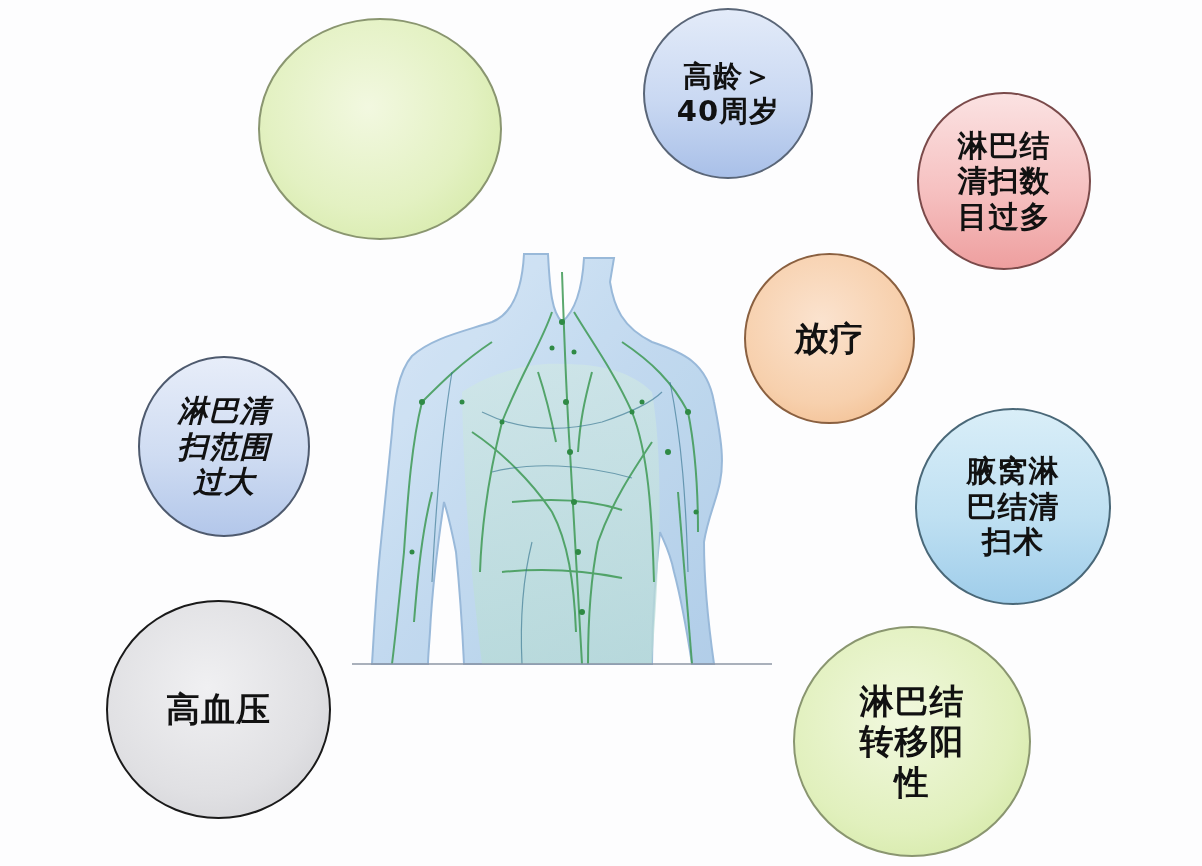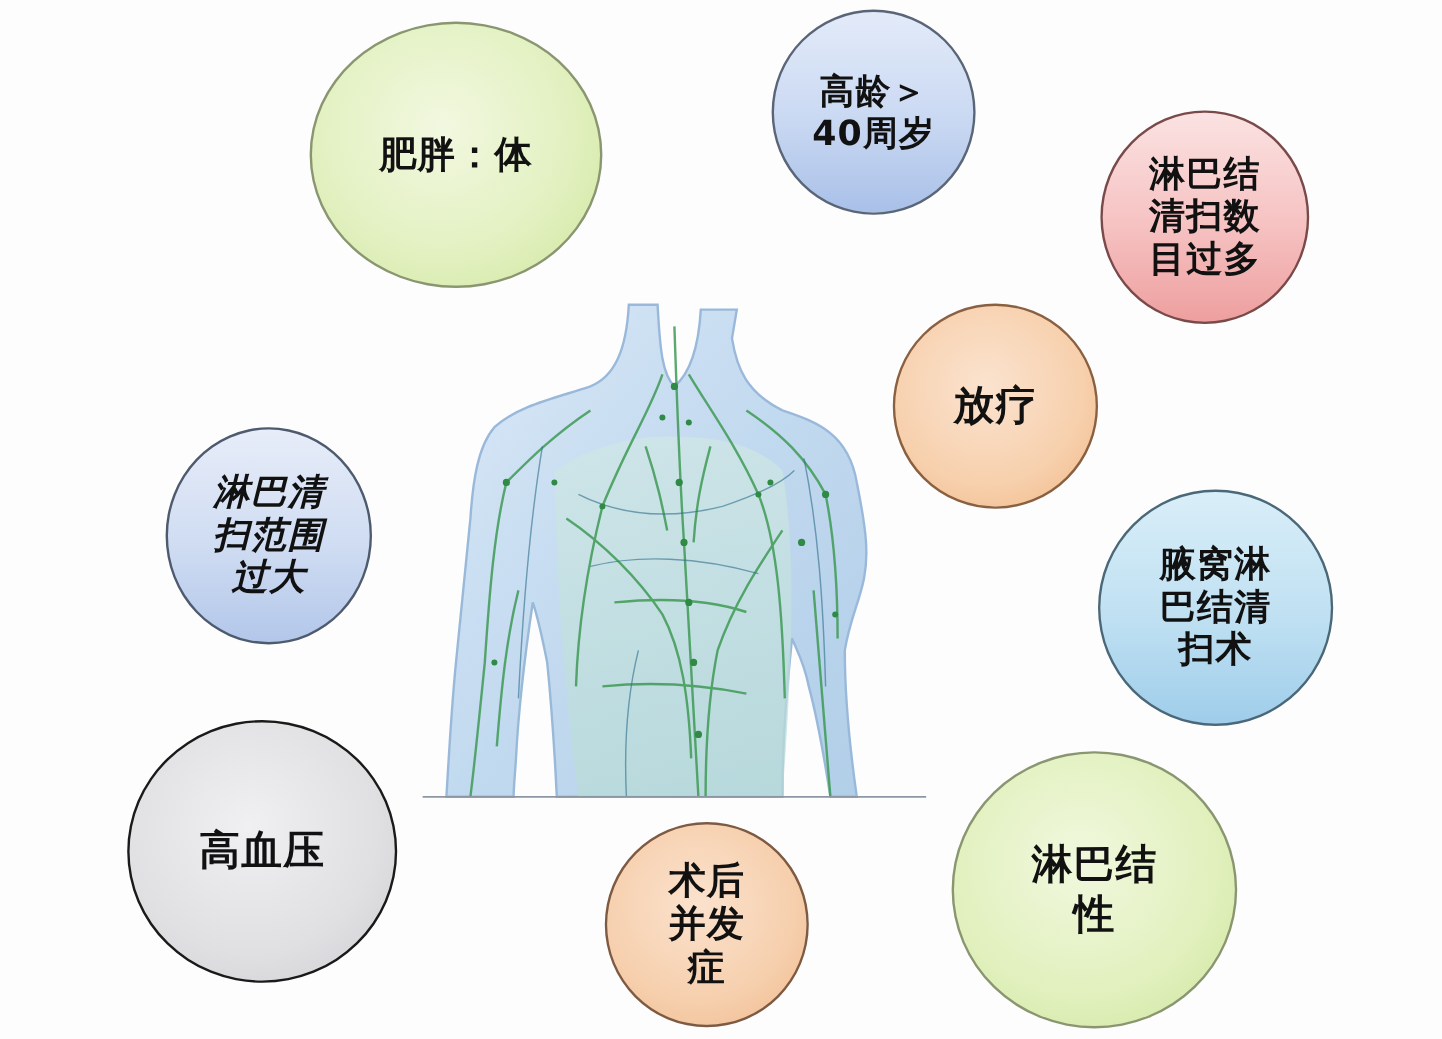--- a/index.html
+++ b/index.html
@@ -183,21 +183,20 @@
         <circle cx="344" cy="260" r="2.5"></circle>
           <circle cx="230" cy="360" r="3"></circle>
       </g>
 
       <line x1="0" y1="412" x2="420" y2="412" stroke="#8c96a4" stroke-width="1.5"></line>
     </svg>
   </div>
 
   <div class="bubble" id="b-obesity">
     <span class="label">
-      <span>肥胖：体</span>
     </span>
   </div>
 
   <div class="bubble" id="b-age">
     <span class="label">
       <span>高龄＞</span>
       <span>40周岁</span>
     </span>
   </div>
 
@@ -231,28 +230,22 @@
       <span>扫术</span>
     </span>
   </div>
 
   <div class="bubble" id="b-bp">
     <span class="label">
       <span>高血压</span>
     </span>
   </div>
 
-  <div class="bubble" id="b-postop">
-    <span class="label">
-      <span>术后</span>
-      <span>并发</span>
-      <span>症</span>
-    </span>
-  </div>
 
   <div class="bubble" id="b-meta">
     <span class="label">
       <span>淋巴结</span>
+      <span>转移阳</span>
       <span>性</span>
     </span>
   </div>
 
 </div>
 
 </body></html>

